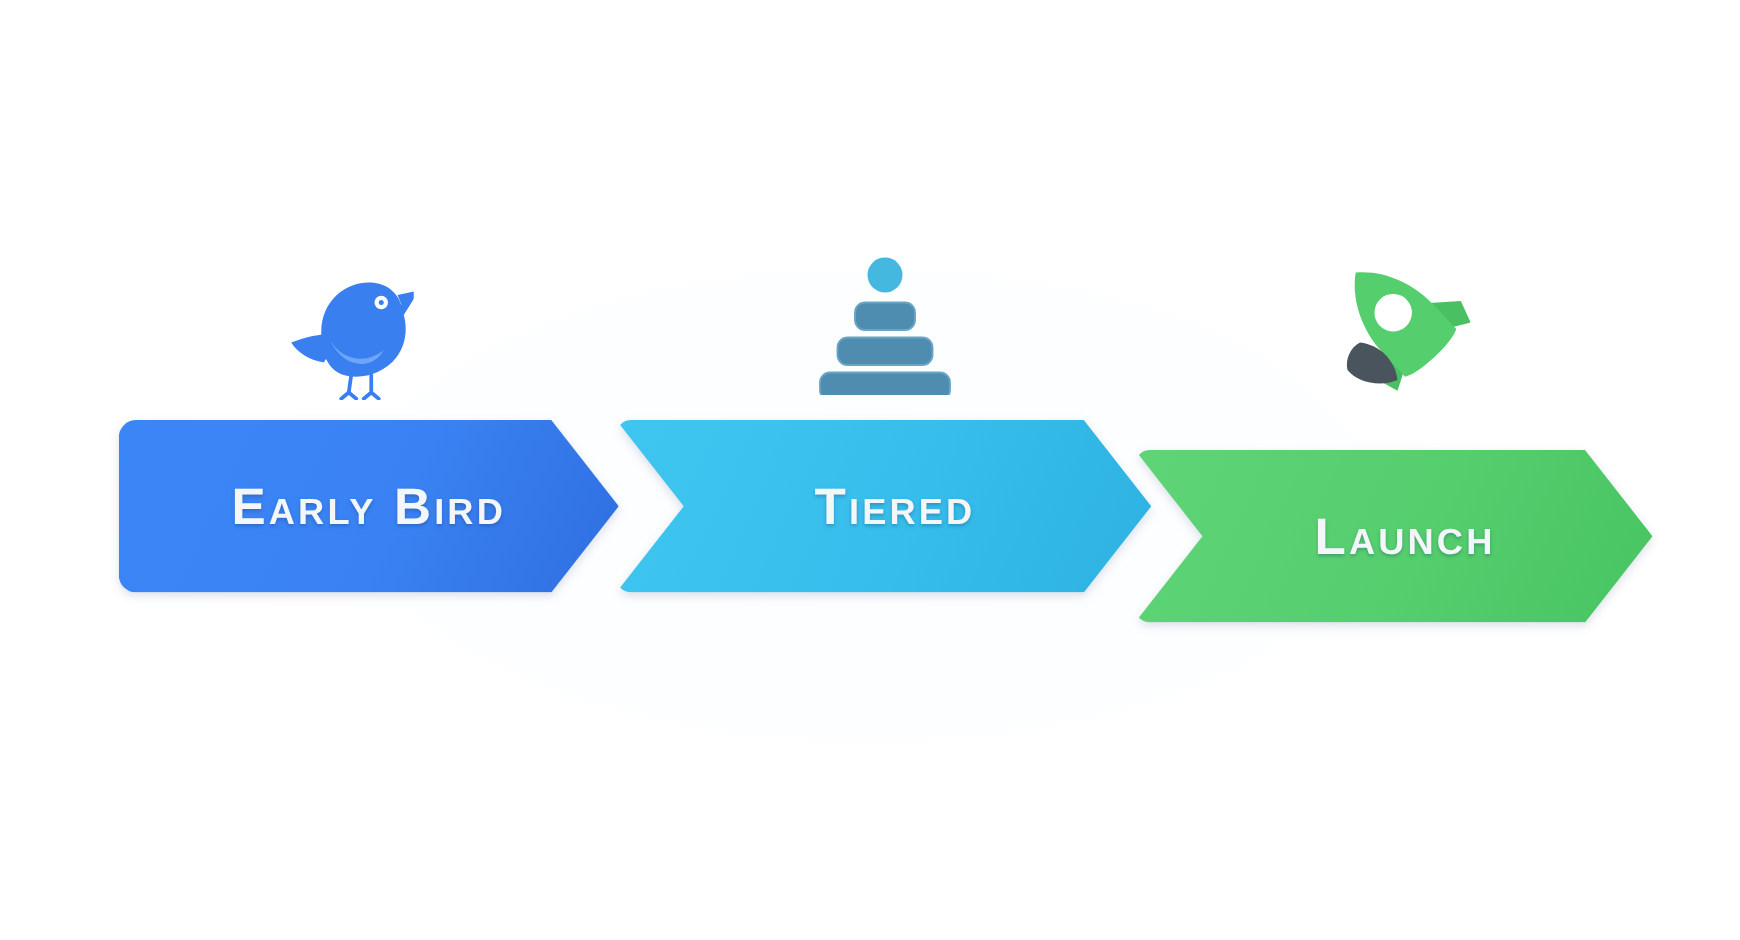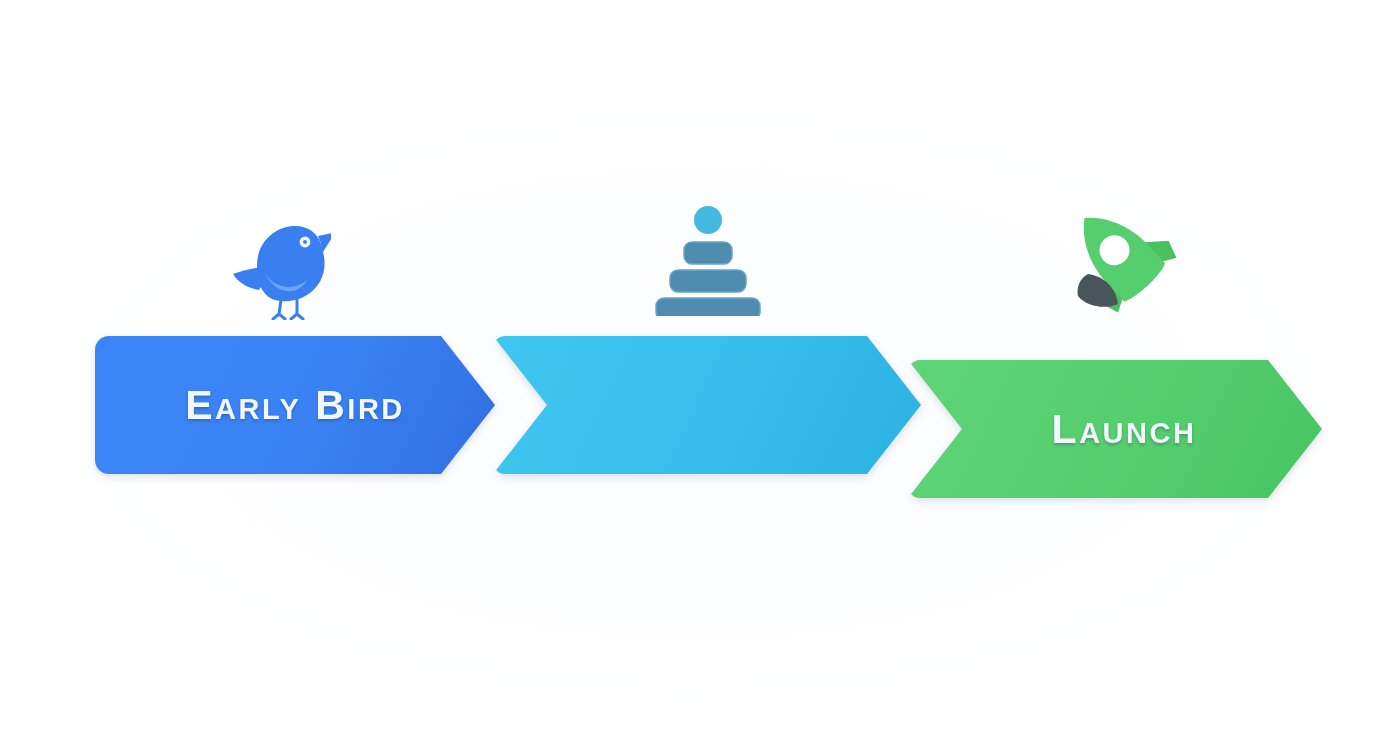--- a/index.html
+++ b/index.html
@@ -126,20 +126,21 @@
         <svg width="112" height="120" viewBox="0 0 112 120" aria-hidden="true">
           <circle cx="56" cy="24" r="14" fill="#45b8e0"></circle>
           <rect x="32" y="46" width="48" height="22" rx="8" fill="#4e8cb0" stroke="#69a5c6" stroke-width="1.5"></rect>
           <rect x="18" y="74" width="76" height="22" rx="8" fill="#4e8cb0" stroke="#69a5c6" stroke-width="1.5"></rect>
           <rect x="4" y="102" width="104" height="22" rx="8" fill="#4e8cb0" stroke="#69a5c6" stroke-width="1.5"></rect>
         </svg>
       </div>
 
       <div class="chev c-tiered" style="left:493px; width:428px;">
         <div class="fill shape-mid" style="background:linear-gradient(115deg,#3fc6f0 0%,#36bdeb 55%,#2db2e2 100%);"></div>
+        <span class="label">Tiered</span>
       </div>
     </div>
 
     <div class="stage-item">
 
       <div class="icon-wrap" style="left:1060px; top:198px;">
         <svg width="112" height="118" viewBox="0 0 112 118" aria-hidden="true">
           <g transform="rotate(-43 56 56)">
 
             <path d="M32 60 L 10 78 L 16 96 L 34 86 Z" fill="#49c163"></path>

